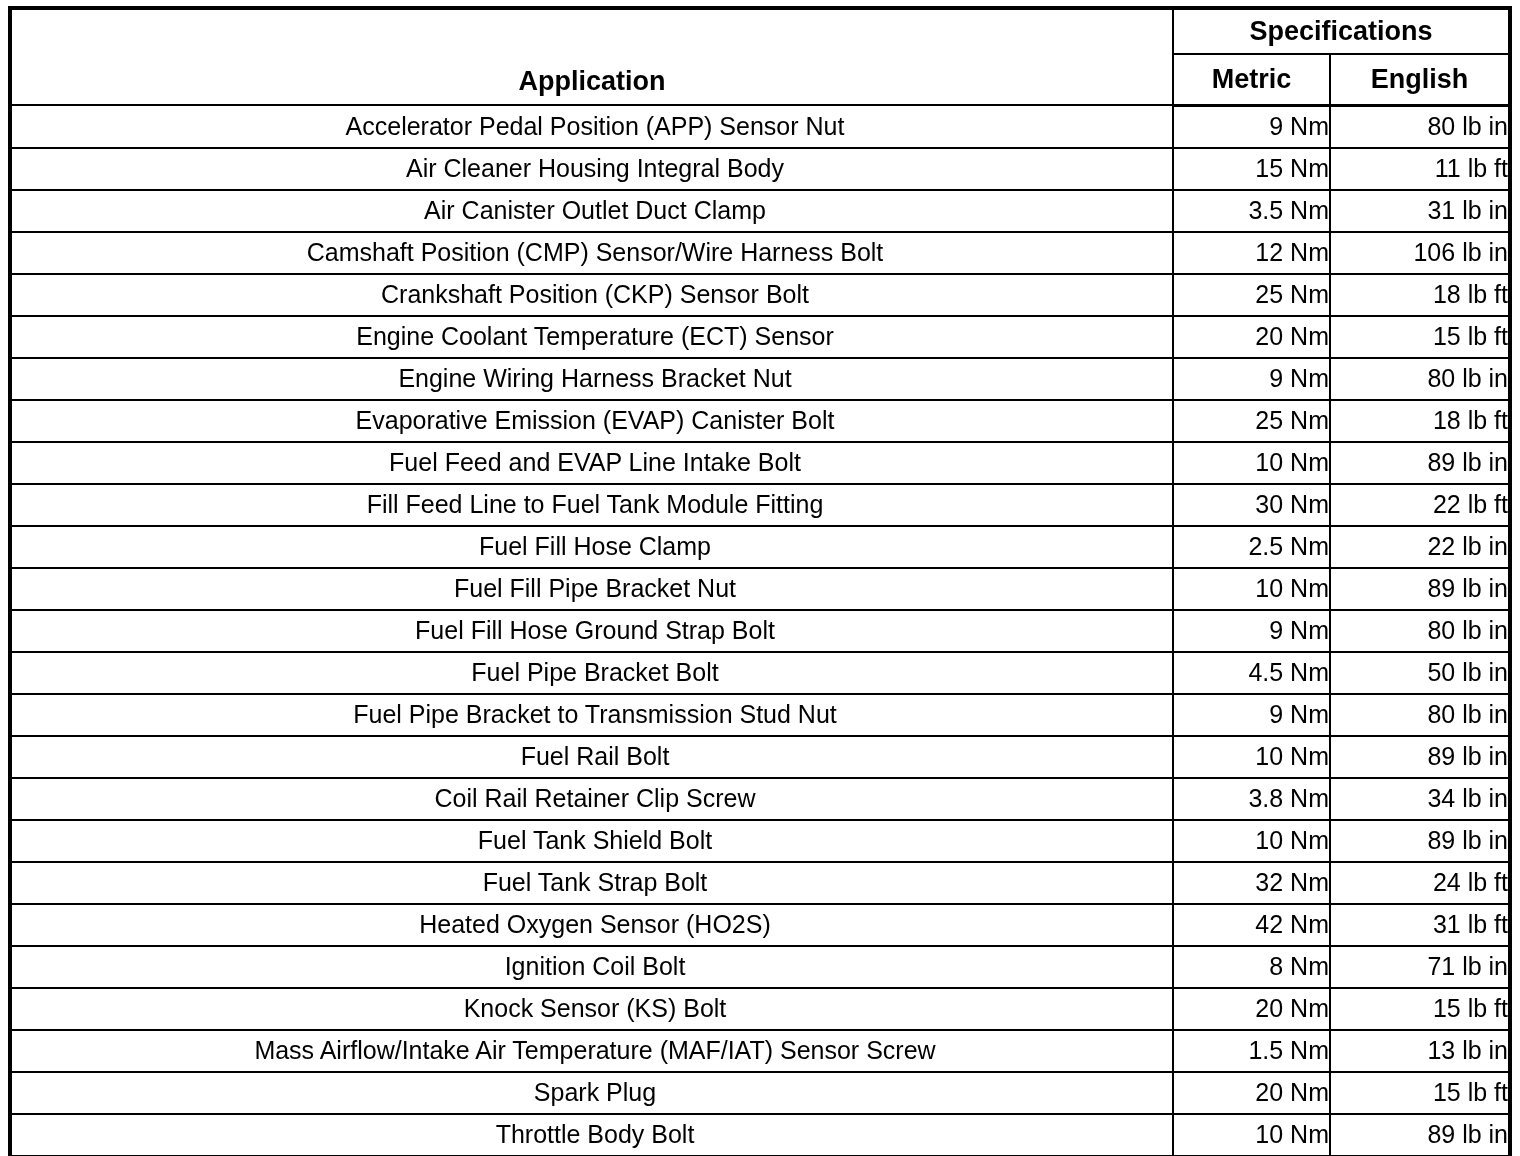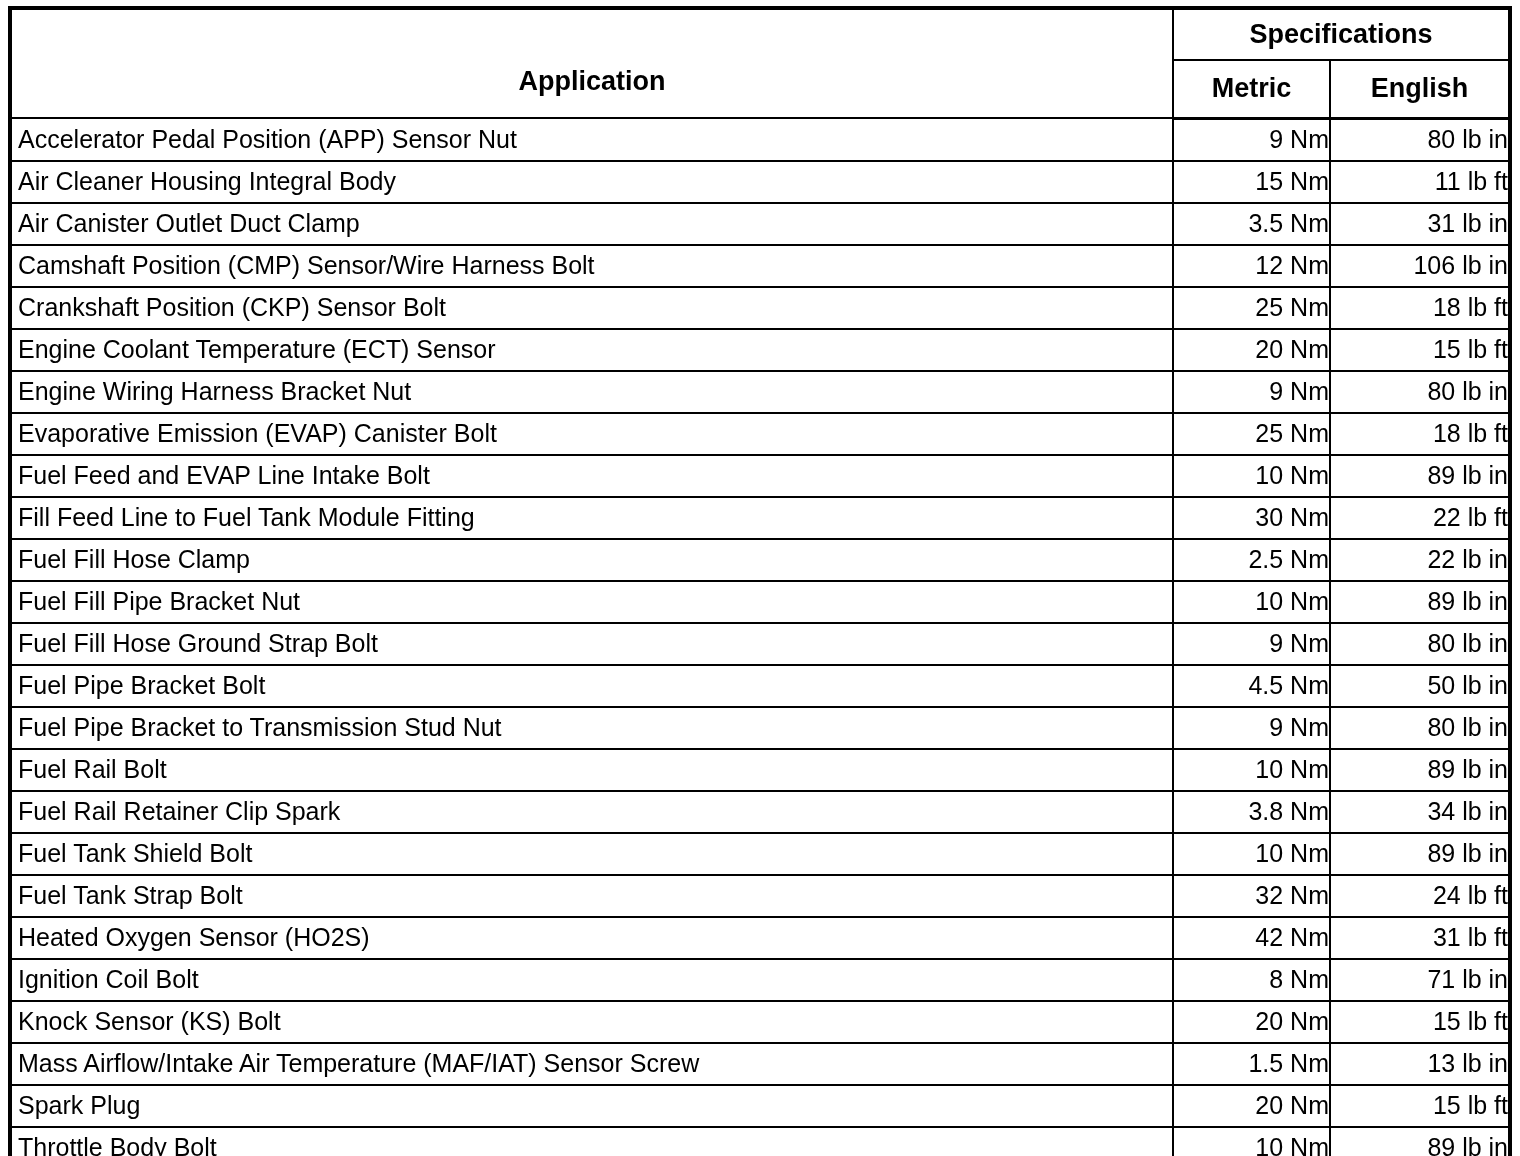--- a/index.html
+++ b/index.html
@@ -41,36 +41,36 @@
 
   th {
     font-weight: bold;
     font-size: 27px;
     text-align: center;
     padding: 0;
     margin-left: 42px;
   }
   th.application-head {
     vertical-align: bottom;
-    padding-bottom: 20px;
+    padding-bottom: 7px;
     height: 87px;
   }
   tr.spec-head-row th.spec-head { height: 40px; }
   tr.subhead-row th { height: 46px; }
 
   td {
     font-size: 25px;
     height: 40px;
     padding: 0;
     vertical-align: middle;
     white-space: nowrap;
     overflow: hidden;
   }
   td.app-cell {
-    text-align: left;
+    text-align: center;
     padding-left: 6px;
   }
   td.val-cell {
     text-align: right;
   }
 </style>
 </head>
 <body>
 
 <div class="page">
@@ -165,21 +165,21 @@
           <td class="app-cell">Fuel Pipe Bracket to Transmission Stud Nut</td>
           <td class="val-cell metric-col">9 Nm</td>
           <td class="val-cell english-col">80 lb in</td>
         </tr>
         <tr>
           <td class="app-cell">Fuel Rail Bolt</td>
           <td class="val-cell metric-col">10 Nm</td>
           <td class="val-cell english-col">89 lb in</td>
         </tr>
         <tr>
-          <td class="app-cell">Fuel Rail Retainer Clip Spark</td>
+          <td class="app-cell">Coil Rail Retainer Clip Screw</td>
           <td class="val-cell metric-col">3.8 Nm</td>
           <td class="val-cell english-col">34 lb in</td>
         </tr>
         <tr>
           <td class="app-cell">Fuel Tank Shield Bolt</td>
           <td class="val-cell metric-col">10 Nm</td>
           <td class="val-cell english-col">89 lb in</td>
         </tr>
         <tr>
           <td class="app-cell">Fuel Tank Strap Bolt</td>

